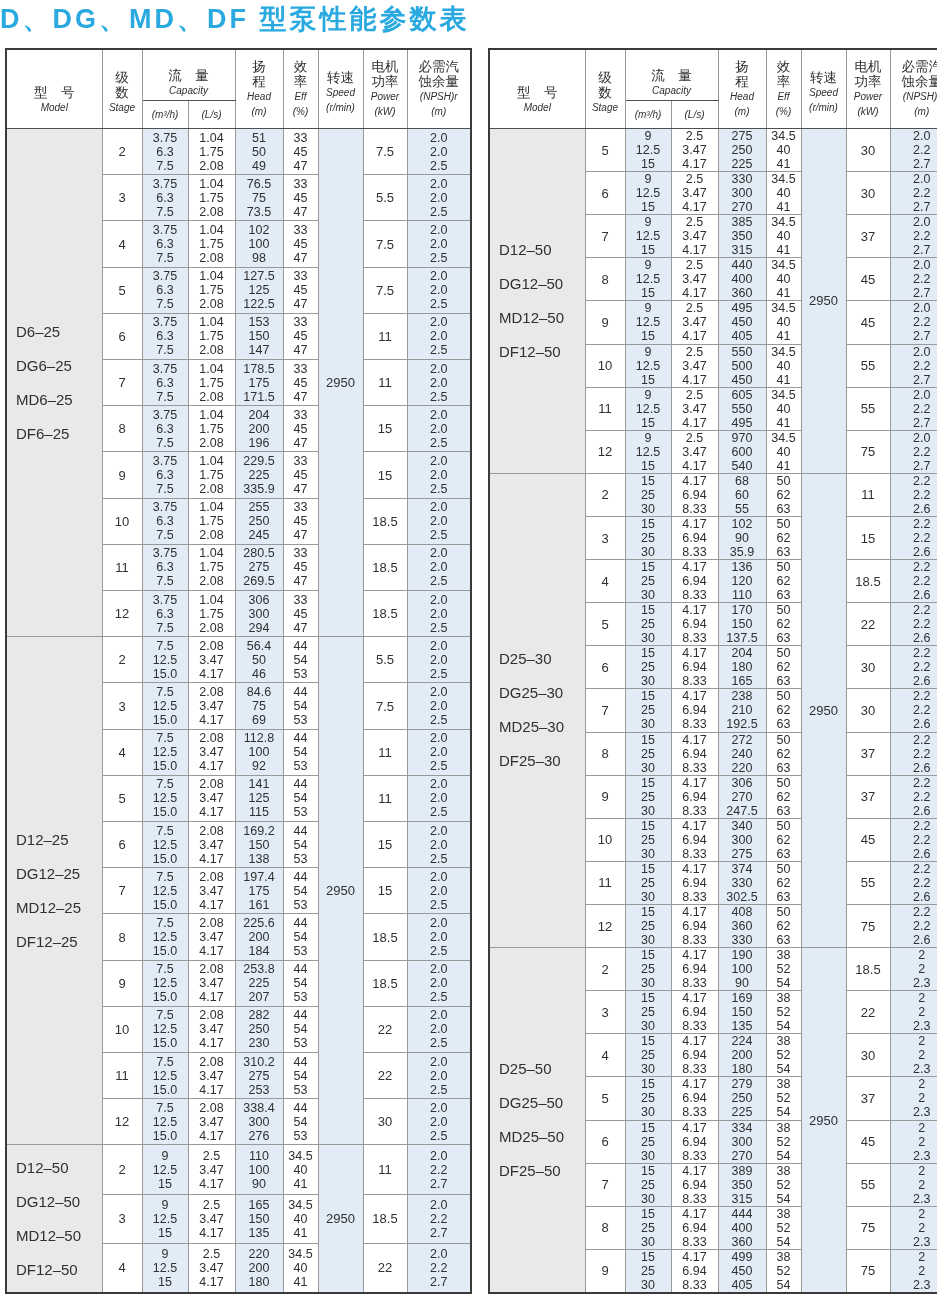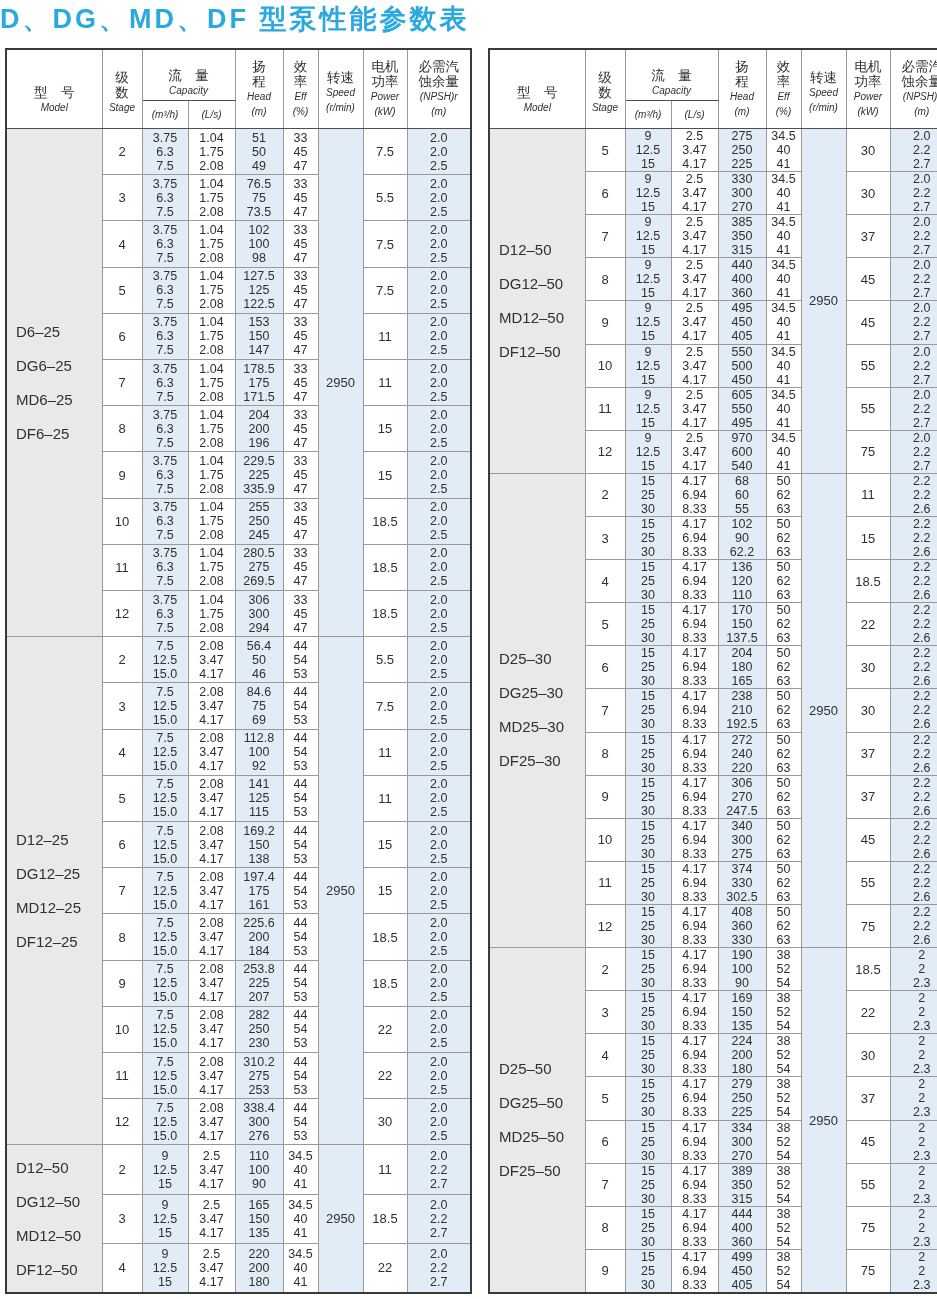--- a/index.html
+++ b/index.html
@@ -1279,21 +1279,21 @@
               <div class="ln">30</div>
             </td>
             <td>
               <div class="ln">4.17</div>
               <div class="ln">6.94</div>
               <div class="ln">8.33</div>
             </td>
             <td class="blue">
               <div class="ln">102</div>
               <div class="ln">90</div>
-              <div class="ln">62.2</div>
+              <div class="ln">35.9</div>
             </td>
             <td>
               <div class="ln">50</div>
               <div class="ln">62</div>
               <div class="ln">63</div>
             </td>
             <td class="single">15</td>
             <td class="blue">
               <div class="ln">2.2</div>
               <div class="ln">2.2</div>

